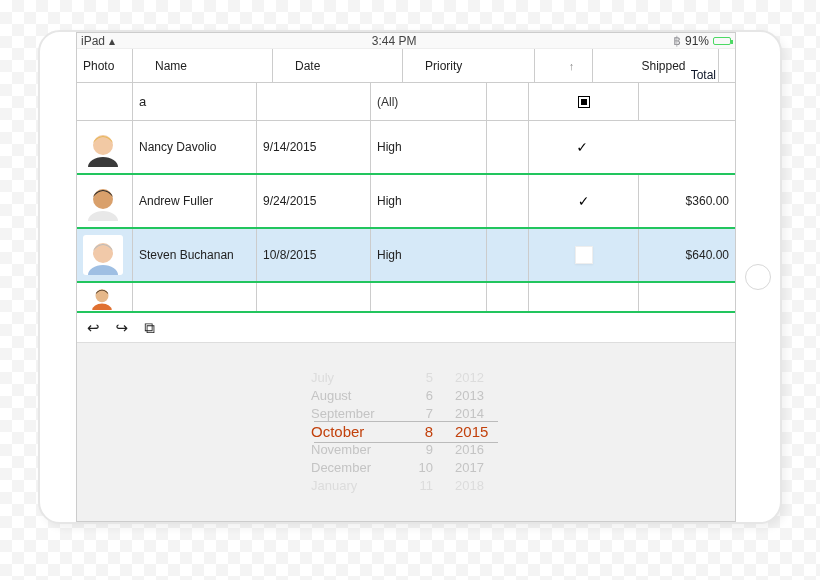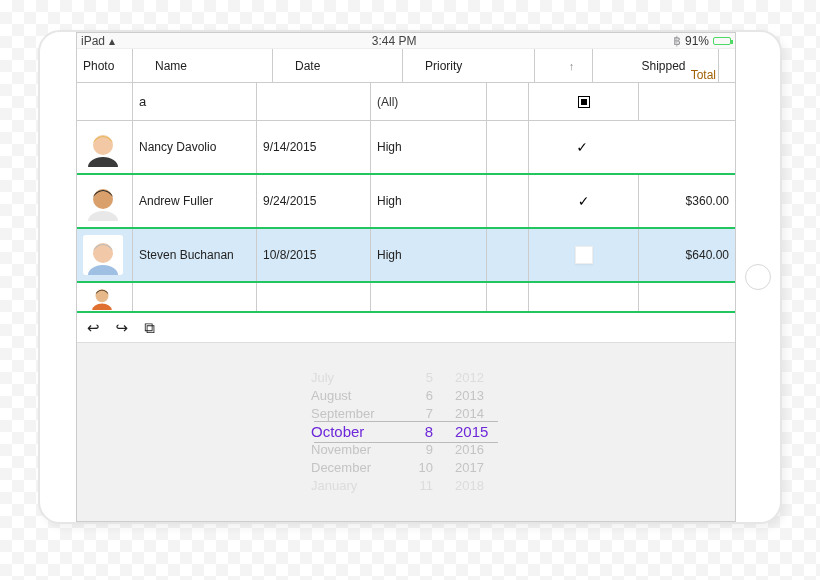--- a/index.html
+++ b/index.html
@@ -62,21 +62,21 @@
     color: #222;
     gap: 16px;
   }
   .header > div { border-right: 1px solid #ccc; display:flex; align-items:center; padding:0 6px;}
   .header > div:last-child { border-right:none; justify-content:flex-end; gap:12px; padding-right:10px;}
   .sort-arrow { color:#888; font-size:11px; text-align:center; width:100%; }
   .link { color:#4d7c0f; font-size:13px; cursor:pointer; }
   .link.bold { font-weight:600; }
 
   
-  .total-label { position:absolute; right:64px; top:36px; font-size:12px; color:#a16207;}
+  .total-label { position:absolute; right:64px; top:36px; font-size:12px; color:#0f172a;}
 
   
   .filterrow {
     display: grid;
     grid-template-columns: 56px 124px 114px 116px 42px 110px 100px;
     border-bottom: 1px solid #ccc;
     height: 38px;
   }
   .filterrow > div { border-right: 1px solid #ccc; display:flex; align-items:center; padding:0 6px;}
   .filterrow > div:last-child { border-right:none; }
@@ -121,21 +121,21 @@
     background:#f1f1f1;
     display:flex;
     justify-content:center;
     align-items:center;
     position:relative;
   }
   .wheels { display:flex; gap:22px; }
   .wheel { display:flex; flex-direction:column; align-items:center; font-size:13px; line-height:18px;}
   .wheel .faded { color:#c4c4c4; }
   .wheel .faded2 { color:#dcdcdc; }
-  .wheel .pick { color:#6d28d9; font-size:15px; font-weight:400;}
+  .wheel .pick { color:#c2410c; font-size:15px; font-weight:400;}
   .picker .bar {
     position:absolute;
     left:50%; transform:translateX(-50%);
     width:184px; height:22px;
     border-top:1px solid #bbb;
     border-bottom:1px solid #bbb;
     pointer-events:none;
   }
   .wheel.month { align-items:flex-start; min-width:76px;}
   .wheel.day { min-width:24px; align-items:flex-end;}

